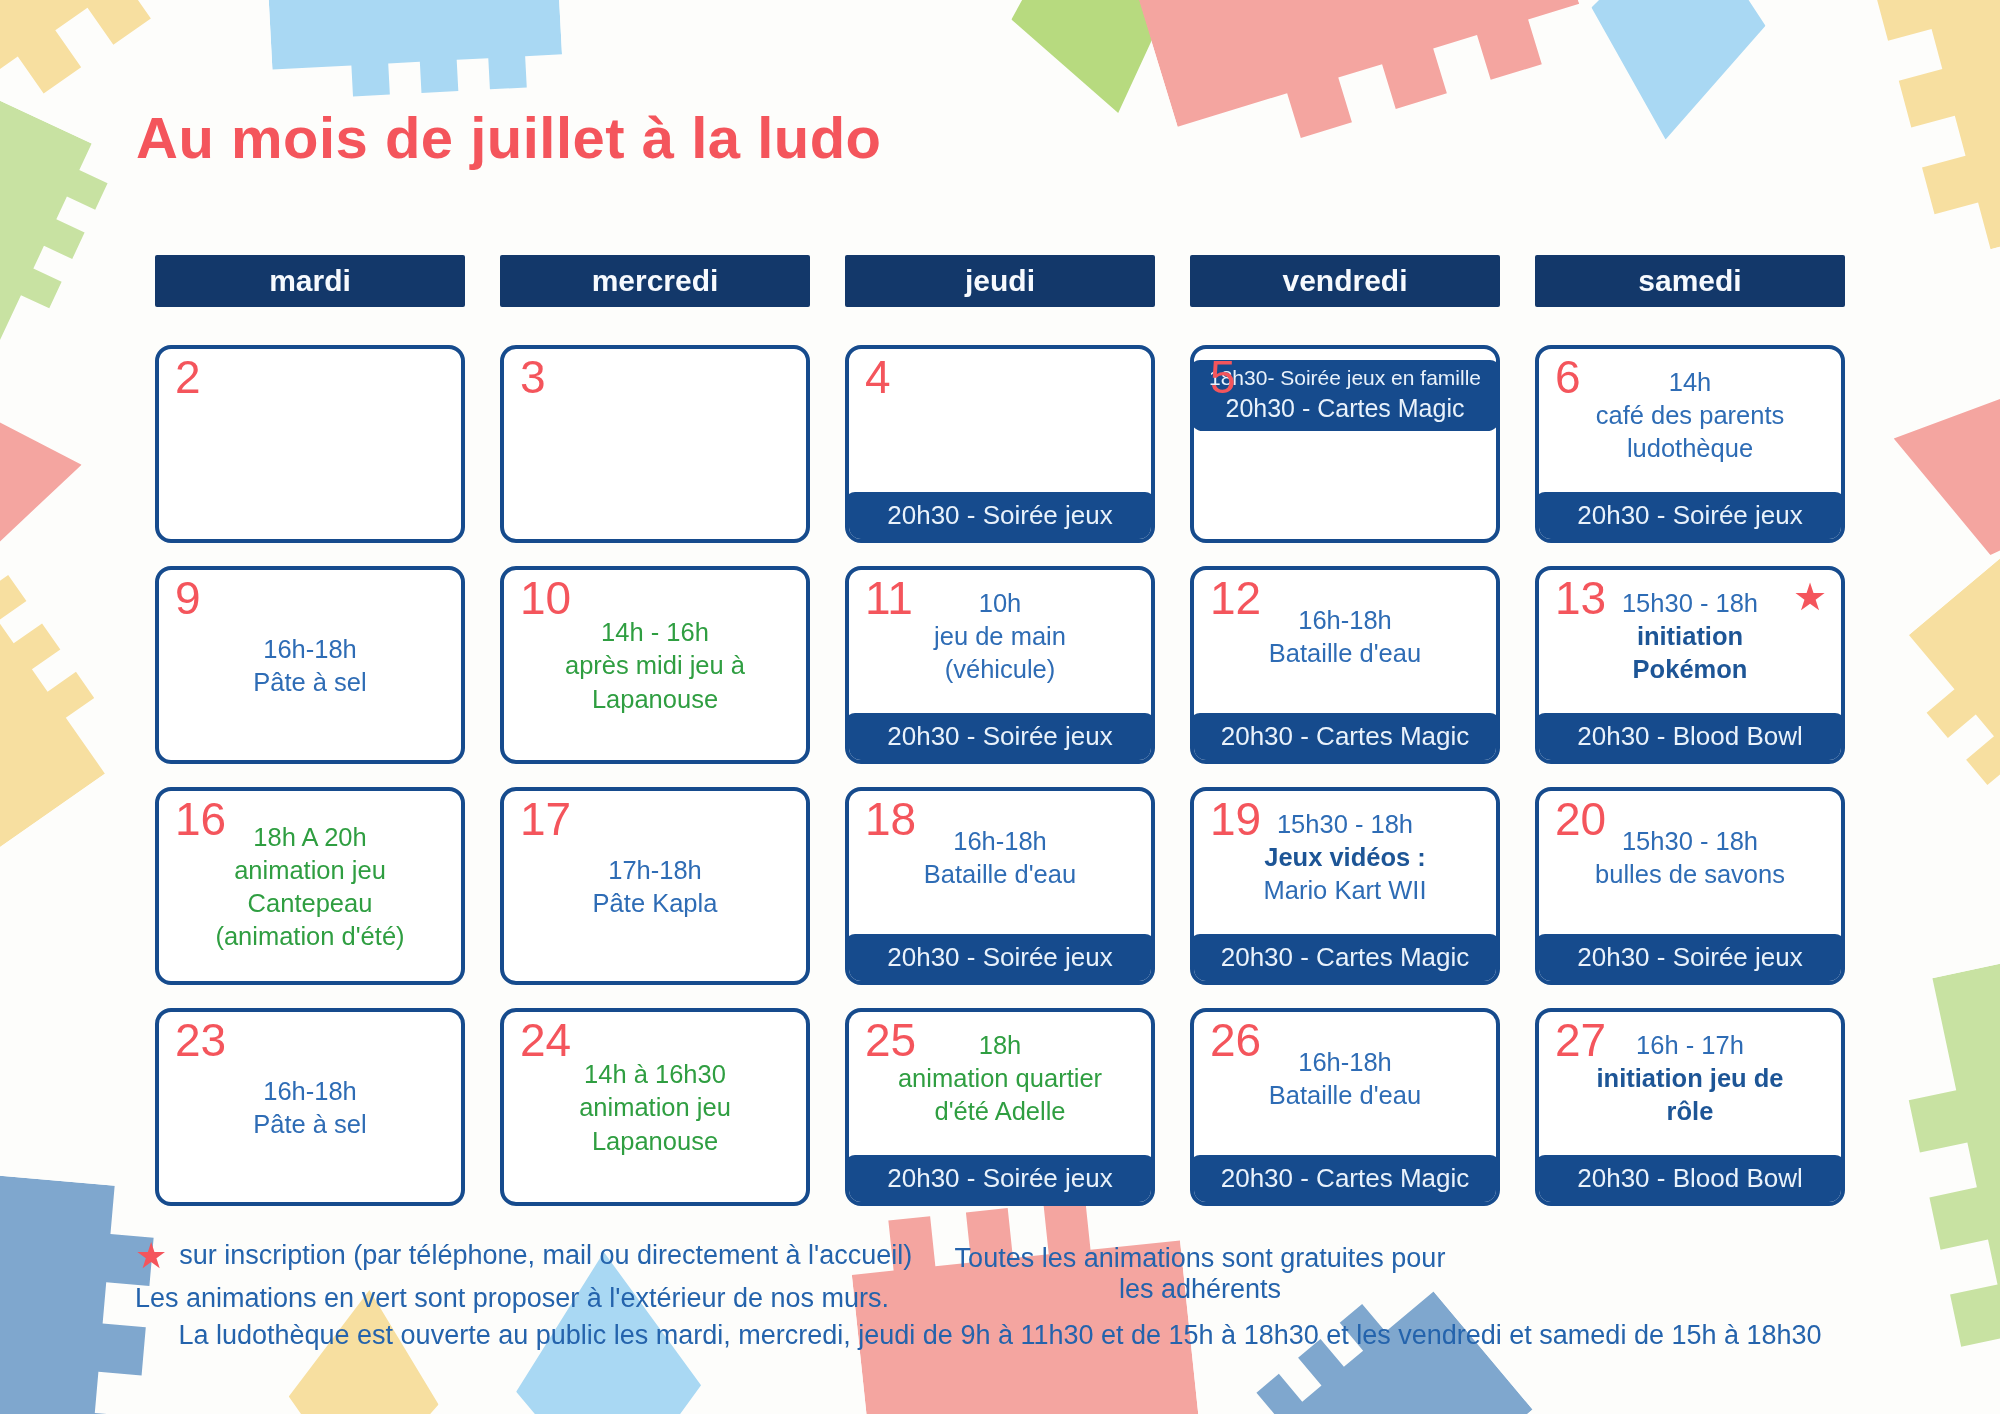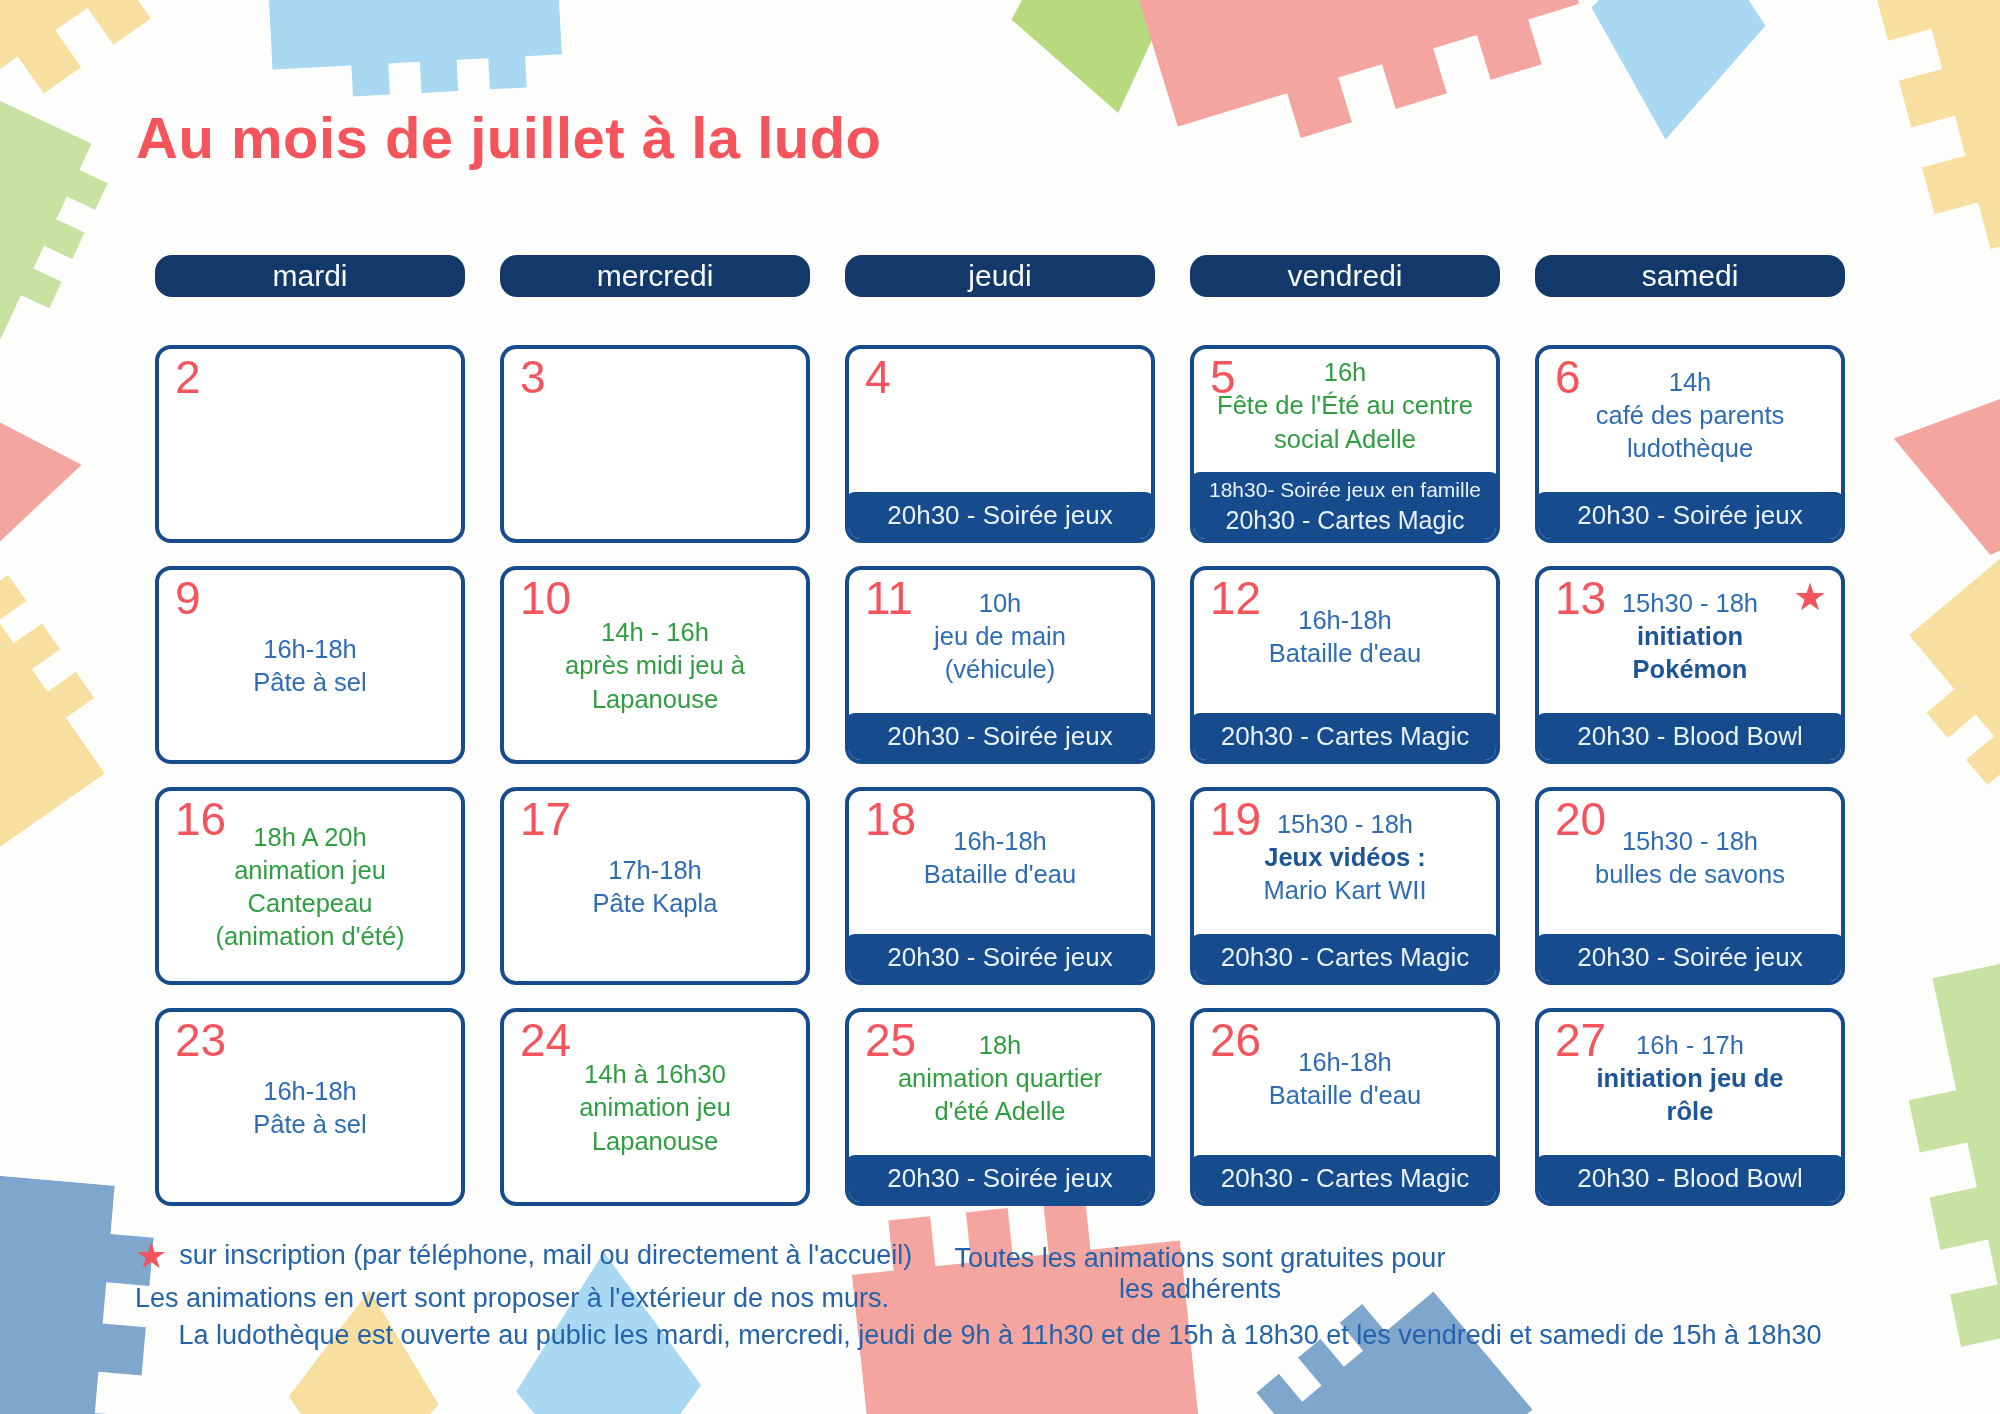--- a/index.html
+++ b/index.html
@@ -14,22 +14,22 @@
 
   .title {
     position:absolute; left:136px; top:104px; z-index:2;
     font-size:58px; font-weight:700; color:#F4555C; letter-spacing:0.5px;
   }
   .weekday-row {
     position:absolute; left:155px; top:255px; z-index:2;
     display:grid; grid-template-columns:repeat(5,310px); column-gap:35px;
   }
   .day-header {
-    height:42px; background:#13386A; border-radius:17px;
-    color:#F7FAFE; font-size:30px; font-weight:400;
+    height:52px; background:#13386A; border-radius:2px;
+    color:#F7FAFE; font-size:30px; font-weight:700;
     display:flex; align-items:center; justify-content:center;
   }
   .grid {
     position:absolute; left:155px; top:345px; z-index:2;
     display:grid; grid-template-columns:repeat(5,310px);
     grid-auto-rows:198px; column-gap:35px; row-gap:23px;
   }
   .cell {
     position:relative; background:#FFFFFF;
     border:4px solid #164B8D; border-radius:16px;
@@ -180,25 +180,20 @@
       </div>
       <div class="cell">
         <div class="day-num">4</div>
         <div class="cell-body"></div>
         <div class="banner">
           <div>20h30 - Soirée jeux</div>
         </div>
       </div>
       <div class="cell">
         <div class="day-num">5</div>
-        <div class="cell-body">
-          <div class="line green">16h</div>
-          <div class="line green">Fête de l'Été au centre</div>
-          <div class="line green">social Adelle</div>
-        </div>
         <div class="banner small">
           <div>18h30- Soirée jeux en famille</div>
           <div>20h30 - Cartes Magic</div>
         </div>
       </div>
       <div class="cell">
         <div class="day-num">6</div>
         <div class="cell-body">
           <div class="line navy">14h</div>
           <div class="line navy">café des parents</div>

